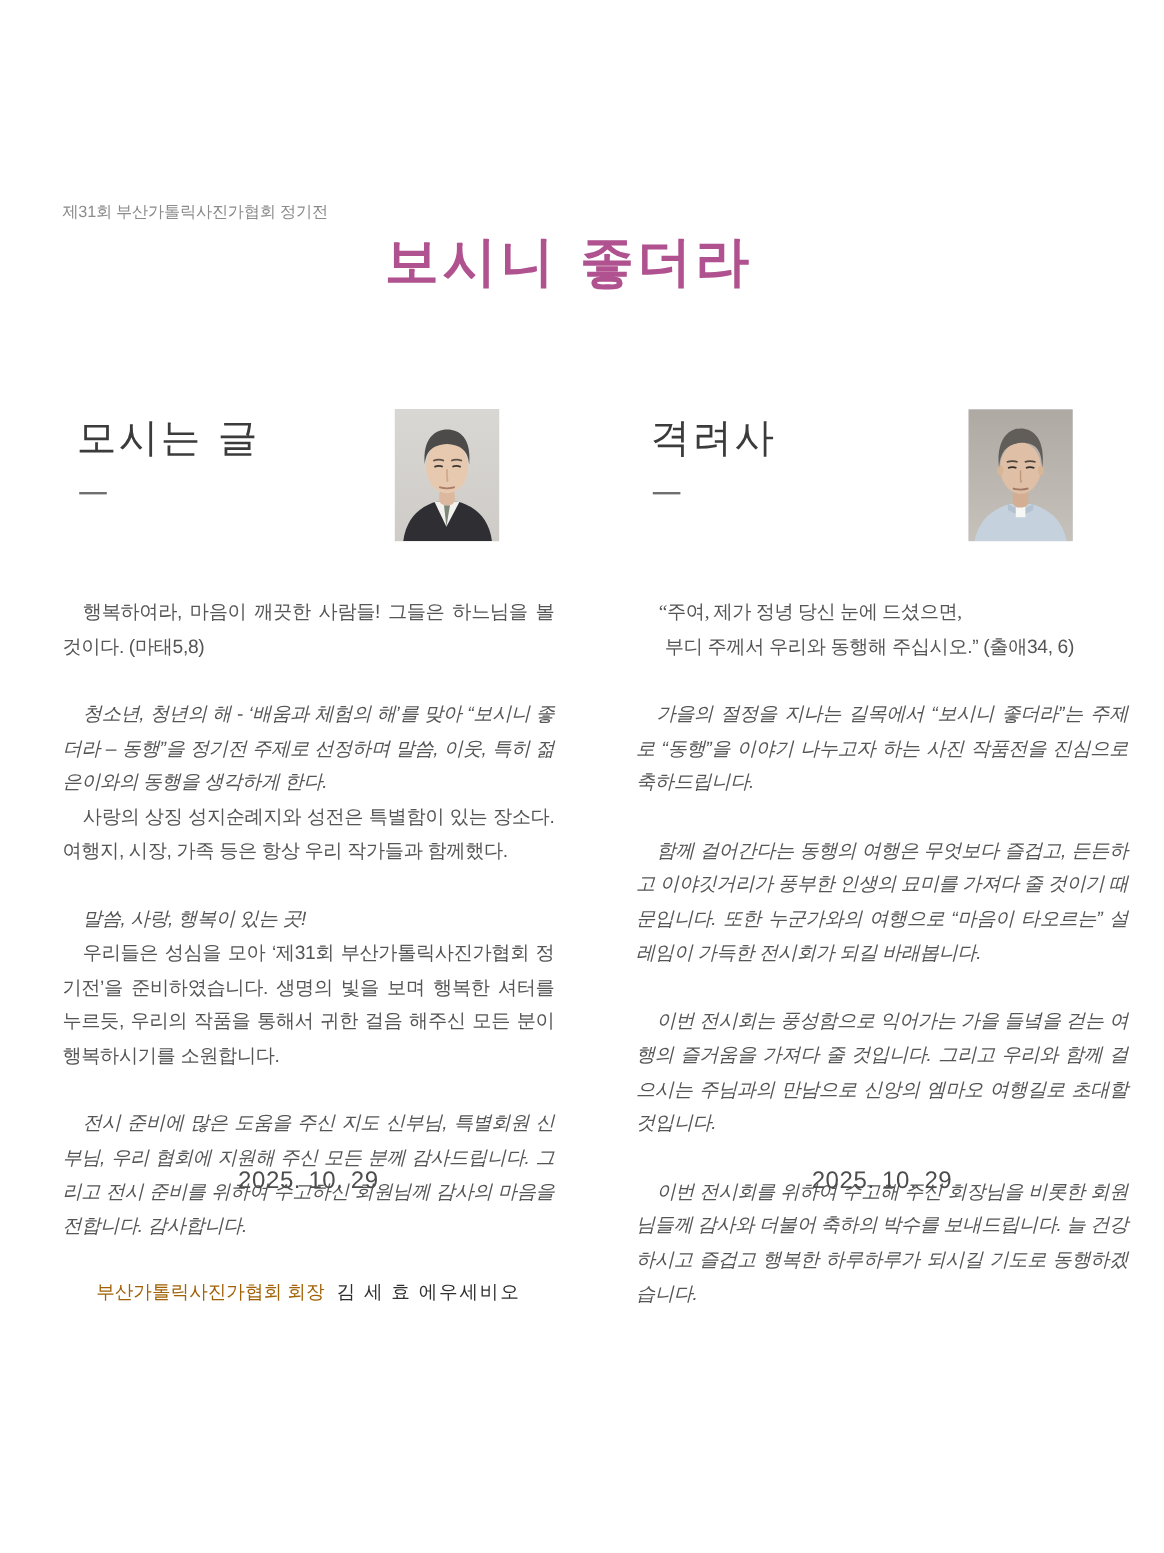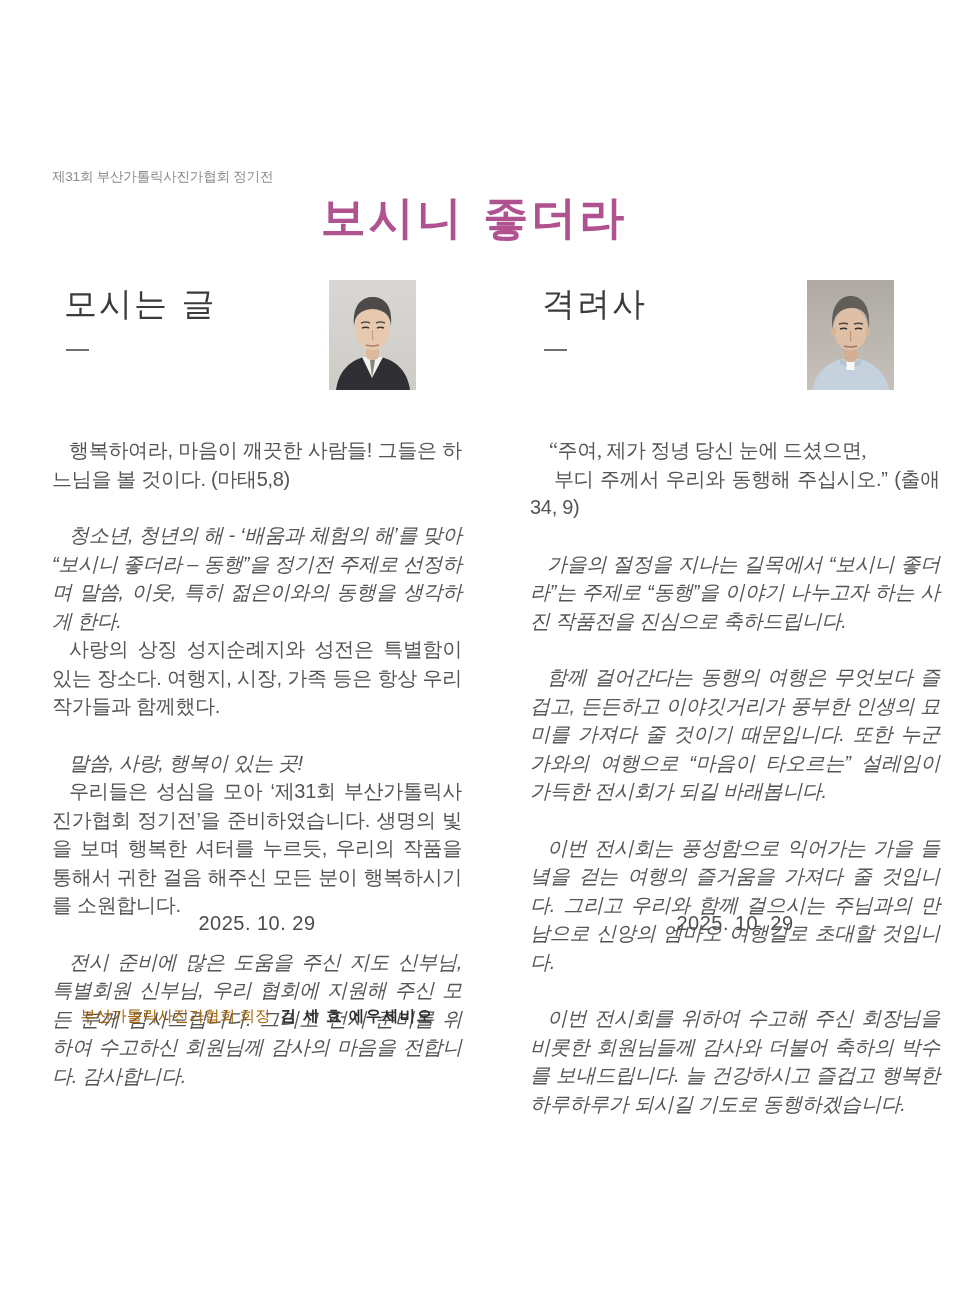--- a/index.html
+++ b/index.html
@@ -29,21 +29,21 @@
     line-height: 1.0;
     color: #b0528f;
     text-align: center;
   }
 
   
   .columns {
     display: flex;
     gap: 68px;
     padding: 0 28px 0 52px;
-    margin-top: 40px;
+    margin-top: 101px;
     align-items: center;
   }
   .column {
     flex: 0 0 410px;
     width: 410px;
     position: relative;
     height: 765px;
   }
 
   .col-header { position: relative; height: 110px; }
@@ -70,21 +70,21 @@
     width: 87px;
     height: 110px;
     overflow: hidden;
     background: #cccccc;
   }
   .portrait svg { display: block; width: 87px; height: 110px; }
 
   
   .col-body {
     margin-top: 46px;
-    font-size: 20px;
+    font-size: 16px;
     line-height: 28.5px;
     color: #555555;
     text-align: justify;
     letter-spacing: -0.3px;
   }
   .col-body p { text-indent: 17px; }
   .col-body p.gap-before { margin-top: 28px; font-style: italic; }
   .col-body p.quote-line { text-indent: 19px; font-family: Liberation Serif, serif; }
   .col-body p.quote-line2 { text-indent: 24px; }
 
@@ -104,21 +104,21 @@
     top: 726px;
     left: 0;
     width: 100%;
     text-align: center;
     font-size: 15.5px;
     color: #4c4c4c;
     white-space: nowrap;
   }
   .col-signature .sig-role { color: #a16207; }
   .col-signature .sig-name {
-    font-weight: 700;
+    font-weight: 400;
     color: #2f2f2f;
     letter-spacing: 1.5px;
     margin-left: 10px;
   }
   .col-signature .sig-suffix { margin-left: 4px; color: #4c4c4c; }
 </style>
 </head>
 <body>
 
 <div class="page">
@@ -226,21 +226,21 @@
 
             <path d="M43.5 51 L43.5 59 Q45 60.5 43 61" stroke="#c09878" stroke-width="1.2" fill="none"></path>
 
             <path d="M37 66 Q43.5 68 50 66" stroke="#9f7662" stroke-width="1.5" fill="none"></path>
           </svg>
         </div>
       </div>
 
       <div class="col-body">
         <p class="quote-line">“주여, 제가 정녕 당신 눈에 드셨으면,</p>
-        <p class="quote-line2">부디 주께서 우리와 동행해 주십시오.” (출애34, 9)</p>
+        <p class="quote-line2">부디 주께서 우리와 동행해 주십시오.” (출애34, 6)</p>
         <p class="gap-before">가을의 절정을 지나는 길목에서 “보시니 좋더라”는 주제로 “동행”을 이야기 나누고자 하는 사진 작품전을 진심으로 축하드립니다.</p>
         <p class="gap-before">함께 걸어간다는 동행의 여행은 무엇보다 즐겁고, 든든하고 이야깃거리가 풍부한 인생의 묘미를 가져다 줄 것이기 때문입니다. 또한 누군가와의 여행으로 “마음이 타오르는” 설레임이 가득한 전시회가 되길 바래봅니다.</p>
         <p class="gap-before">이번 전시회는 풍성함으로 익어가는 가을 들녘을 걷는 여행의 즐거움을 가져다 줄 것입니다. 그리고 우리와 함께 걸으시는 주님과의 만남으로 신앙의 엠마오 여행길로 초대할 것입니다.</p>
         <p class="gap-before">이번 전시회를 위하여 수고해 주신 회장님을 비롯한 회원님들께 감사와 더불어 축하의 박수를 보내드립니다. 늘 건강하시고 즐겁고 행복한 하루하루가 되시길 기도로 동행하겠습니다.</p>
       </div>
 
       <div class="col-date">2025. 10. 29</div>
 
     </section>
 

